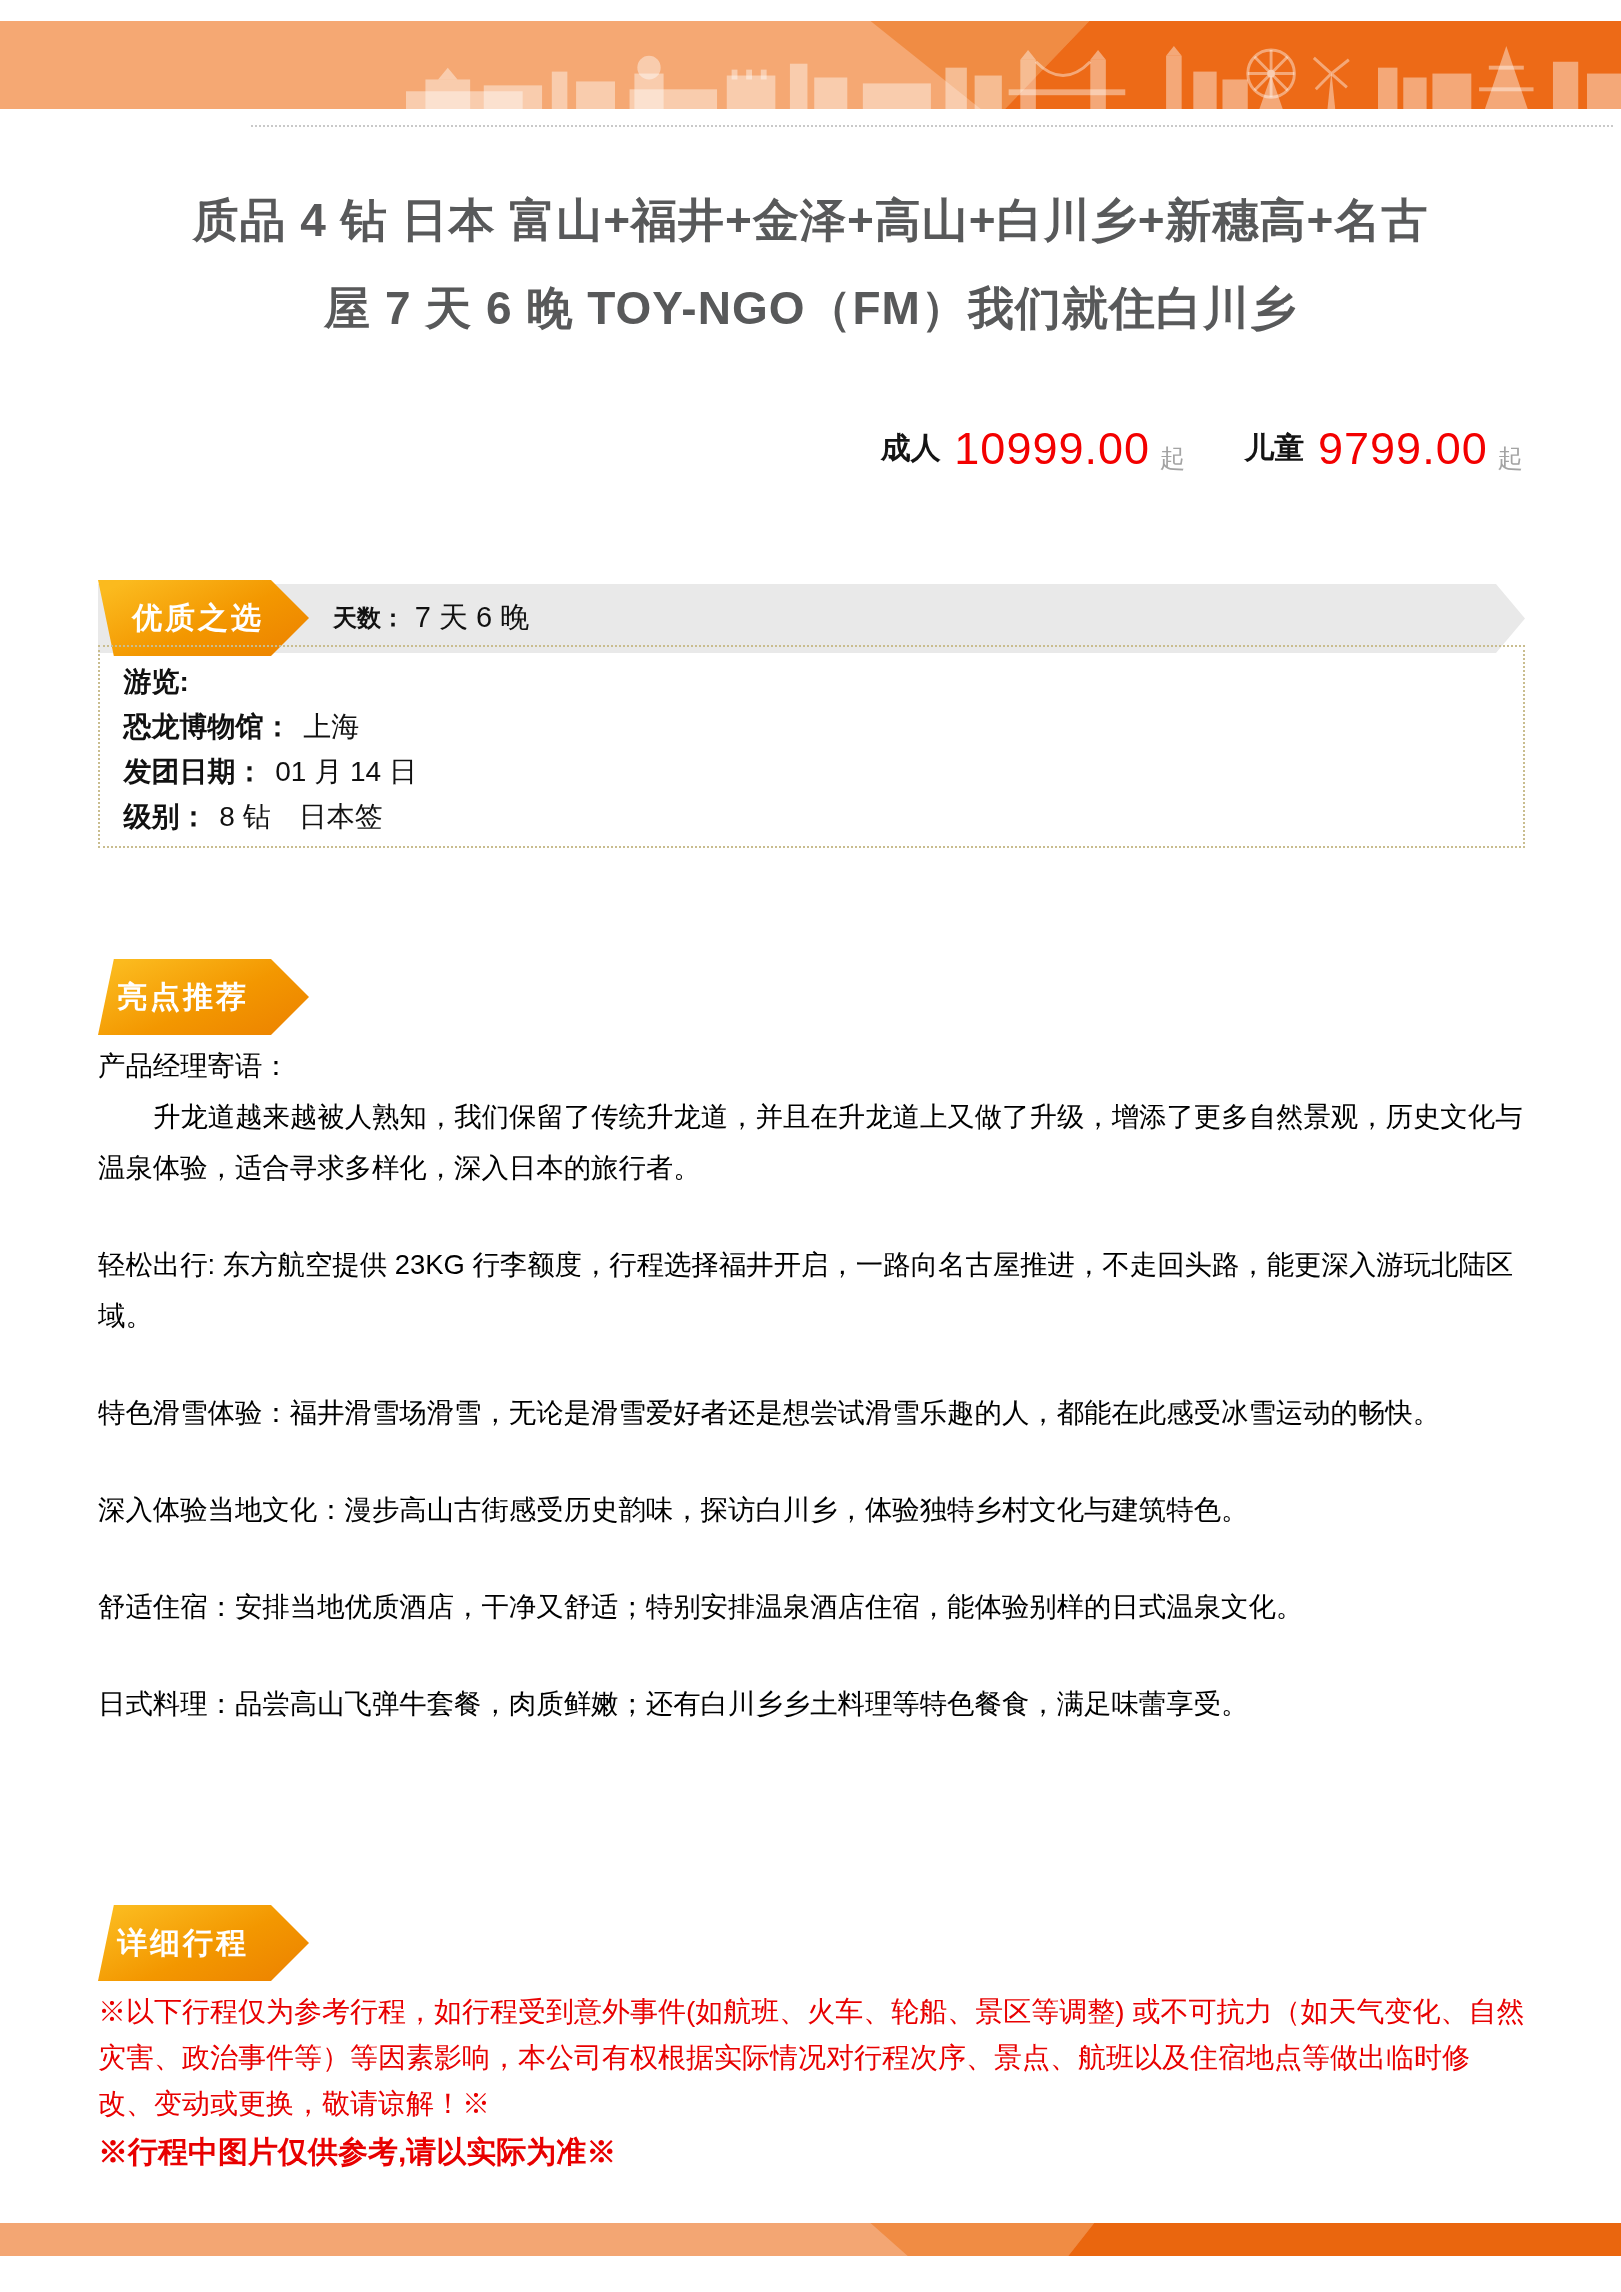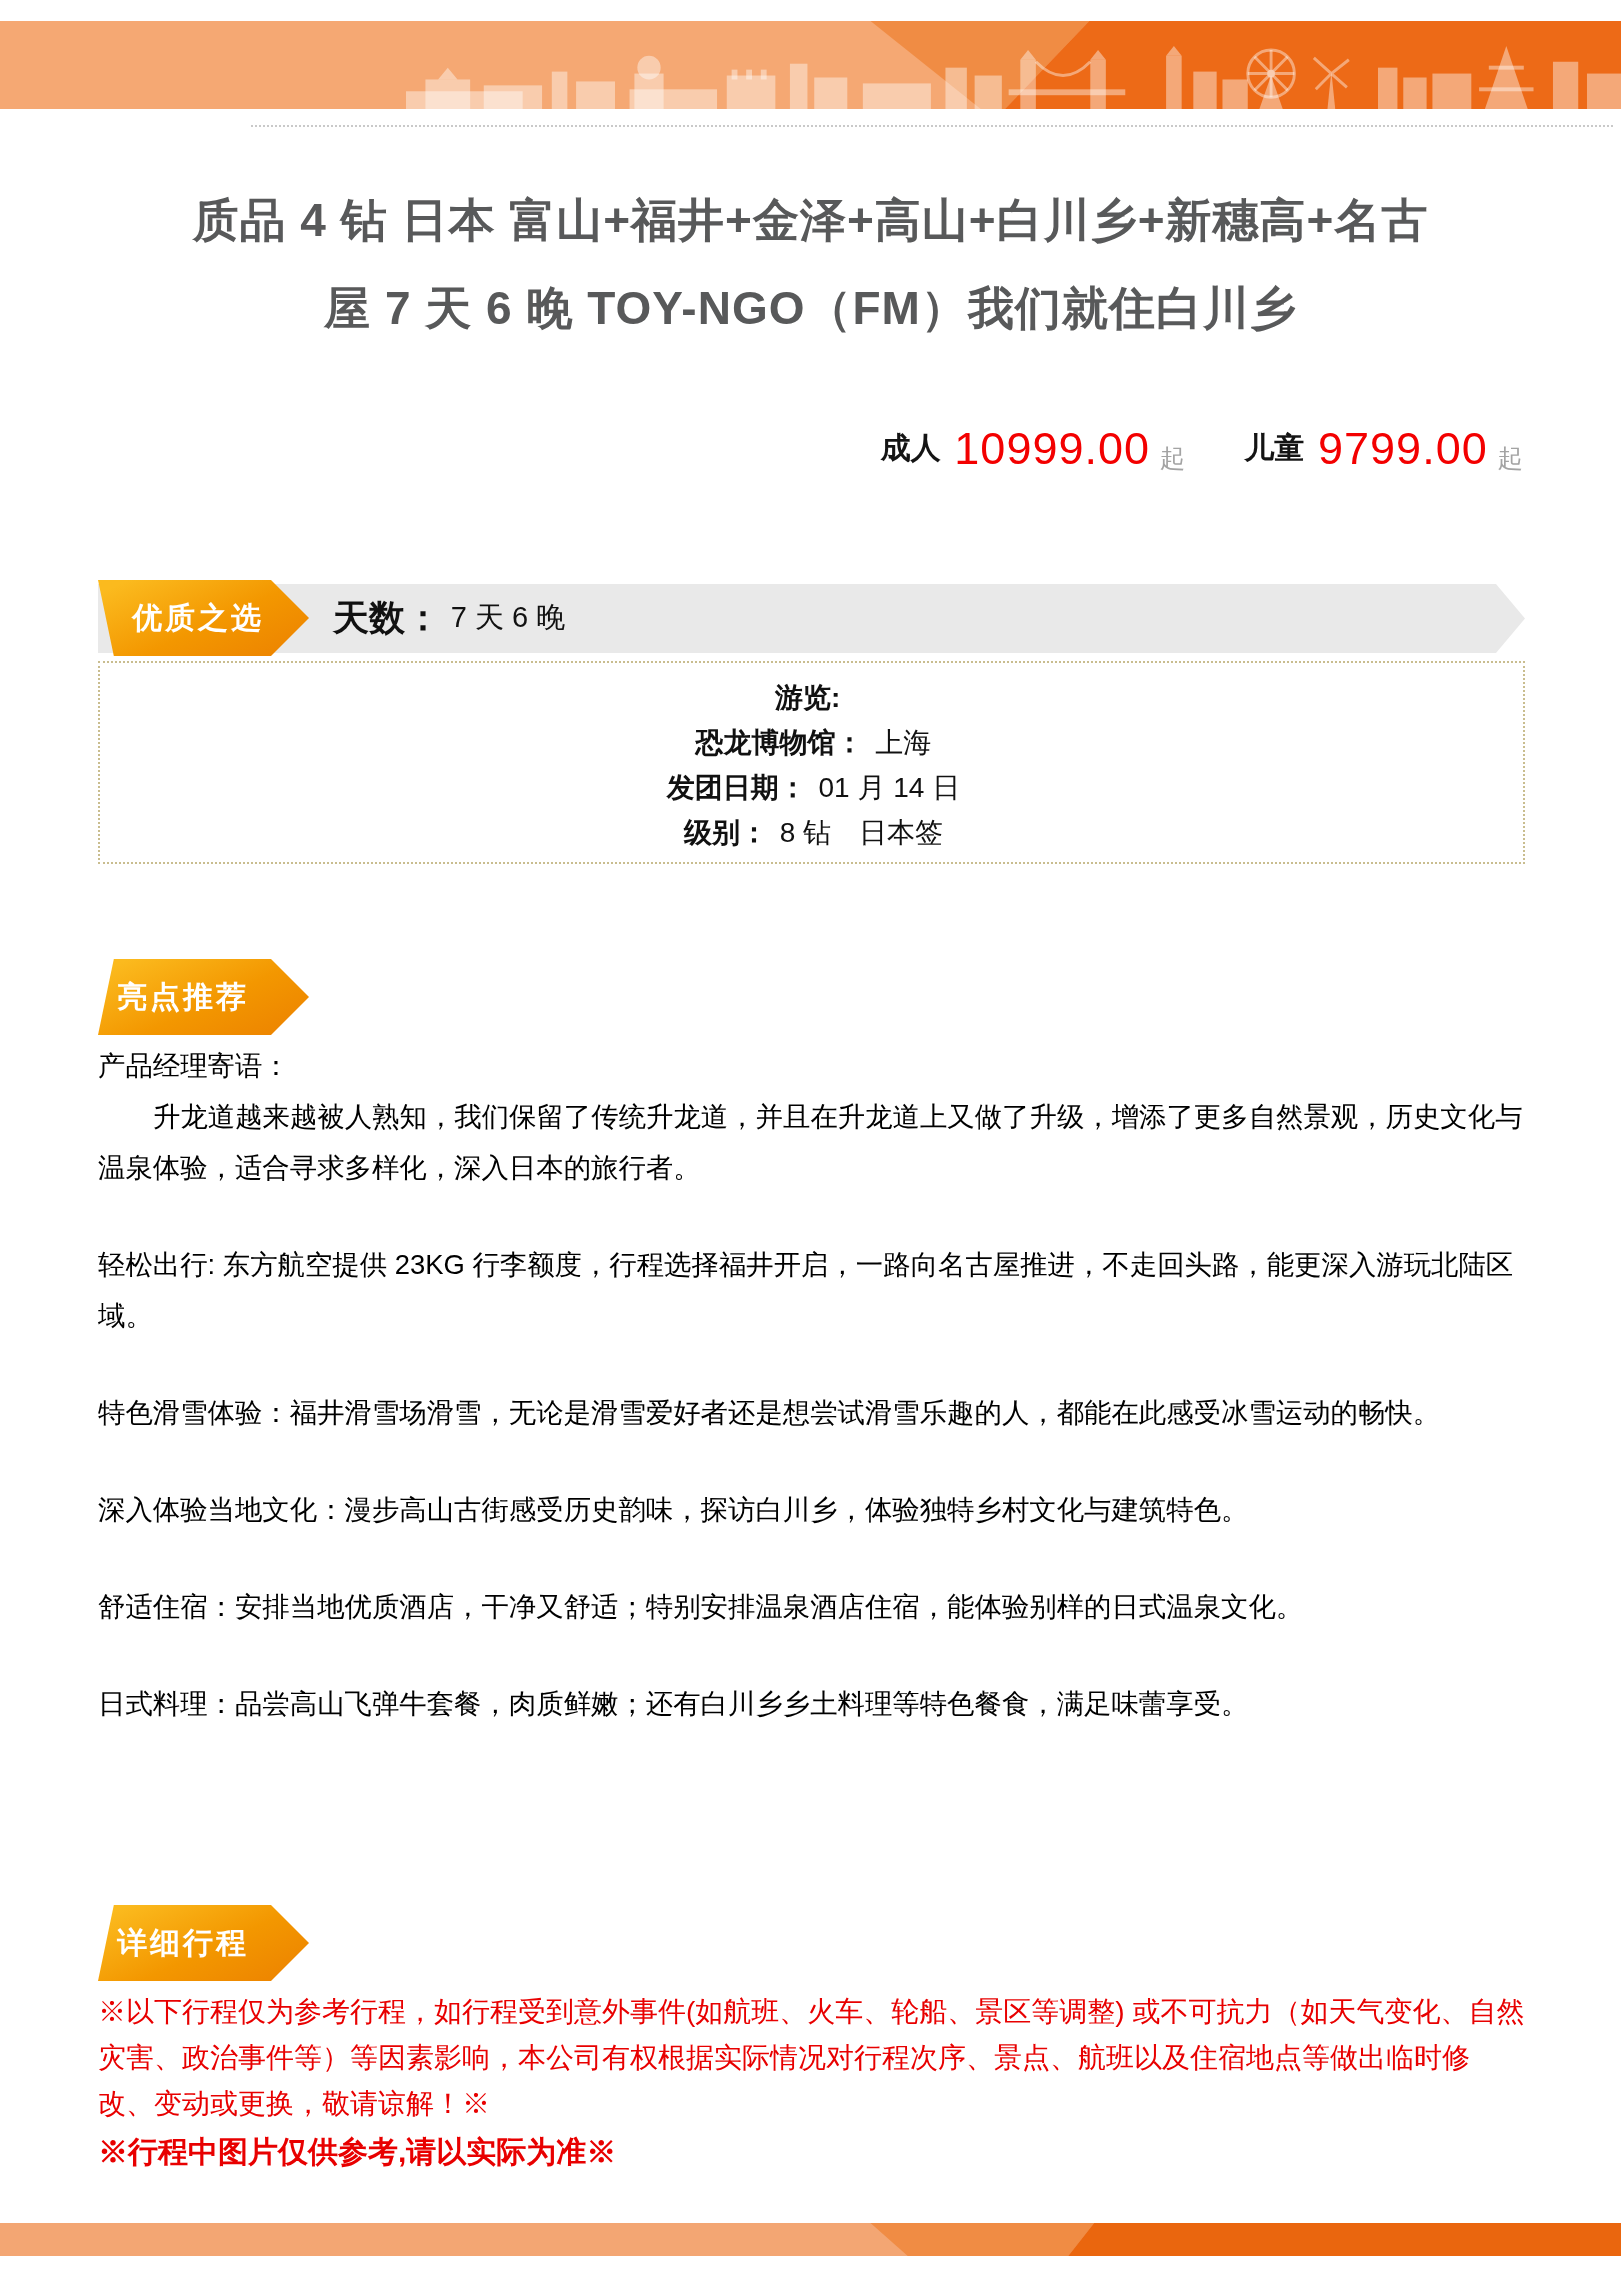--- a/index.html
+++ b/index.html
@@ -35,26 +35,26 @@
       background:linear-gradient(155deg,#fbba1e 8%,#f39700 55%,#ec8100 100%);}
   .badge.tip-bl{clip-path:polygon(0 0,82% 0,100% 50%,82% 100%,7.5% 100%);}
   .badge.tip-tl{clip-path:polygon(7.5% 0,82% 0,100% 50%,82% 100%,0 100%);}
 
   
   .quality{position:absolute;top:559px;left:98px;right:96px;height:76px;}
   .quality-bar{position:absolute;top:3.9px;left:0;right:0;height:69px;background:#e9e9e9;
       clip-path:polygon(0 0,calc(100% - 29px) 0,100% 50%,calc(100% - 29px) 100%,0 100%);
       display:flex;align-items:center;padding-left:235px;box-sizing:border-box;}
   .q-badge{top:0;left:0;padding-left:30px;}
-  .days-label{font-size:36px;font-weight:700;color:#111;text-align:right;}
+  .days-label{font-size:24px;font-weight:700;color:#111;text-align:right;}
   .days-value{font-size:29px;color:#111;margin-left:9.8px;}
 
   
-  .info-box{position:absolute;top:640px;left:98px;right:96px;height:203px;box-sizing:border-box;
-      border:2.9px dotted #c9bd8f;padding:11.8px 19.6px 0 23.5px;font-size:28px;color:#111;text-align:center;}
+  .info-box{position:absolute;top:624px;left:98px;right:96px;height:203px;box-sizing:border-box;
+      border:2.9px dotted #c9bd8f;padding:11.8px 19.6px 0 23.5px;font-size:28px;color:#111;}
   .info-row{line-height:45px;}
   .info-label{font-weight:700;}
   .info-value{margin-left:11.8px;white-space:pre-wrap;}
 
   .hl-badge{top:938px;left:98px;}
   .it-badge{top:1884px;left:98px;}
 
   
   .body-text{position:absolute;top:1019px;left:98px;right:96px;color:#000;}
   .body-text p{margin:0 0 46px;font-size:27.4px;line-height:51px;}

